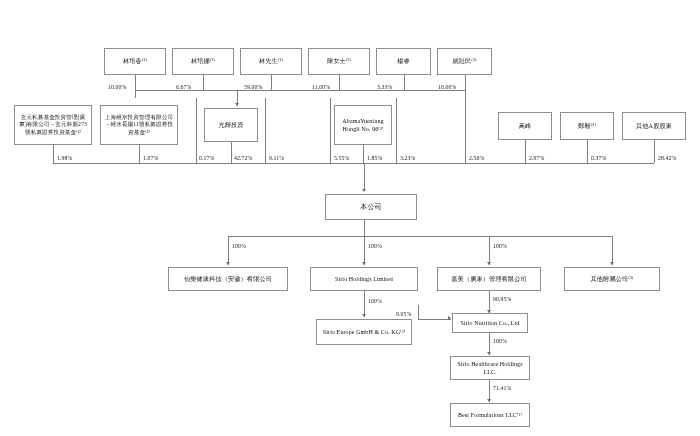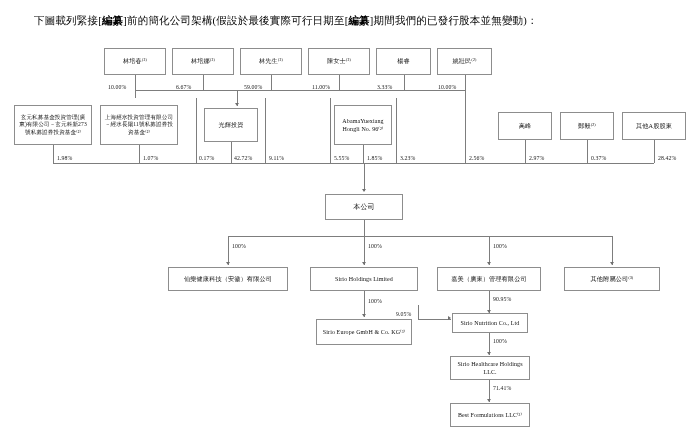--- a/index.html
+++ b/index.html
@@ -101,21 +101,20 @@
     color: #222;
     white-space: nowrap;
     letter-spacing: 0.1px;
   }
 </style>
 </head>
 <body>
 
 <div id="chart-root">
 
-  <div class="caption"><span>下圖載列緊接[</span><b>編纂</b><span>]前的簡化公司架構(假設於最後實際可行日期至[</span><b>編纂</b><span>]期間我們的已發行股本並無變動)：</span></div>
 
   <div class="node" style="left:104px; top:48px; width:62px; height:27px;">
     <span>林培春⁽²⁾</span>
   </div>
   <div class="node" style="left:172px; top:48px; width:62px; height:27px;">
     <span>林培娜⁽²⁾</span>
   </div>
   <div class="node" style="left:240px; top:48px; width:62px; height:27px;">
     <span>林先生⁽²⁾</span>
   </div>
@@ -198,21 +197,21 @@
   <div class="pct" style="left:469px; top:155px;">2.56%</div>
   <div class="pct" style="left:529px; top:155px;">2.97%</div>
   <div class="pct" style="left:591px; top:155px;">0.37%</div>
   <div class="pct" style="left:658px; top:155px;">28.42%</div>
 
   <div class="ln h" style="left:53px; top:163px; width:601px;"></div>
 
   <div class="ln v" style="left:364px; top:163px; height:28px;"></div>
   <div class="arrow-down" style="left:362px; top:189px;"></div>
 
-  <div class="node company" style="left:325px; top:194px; width:78px; height:26px;">
+  <div class="node company" style="left:325px; top:194px; width:92px; height:26px;">
     <span>本公司</span>
   </div>
 
   <div class="ln v" style="left:364px; top:220px; height:16px;"></div>
   <div class="ln h" style="left:228px; top:236px; width:384px;"></div>
 
   <div class="ln v" style="left:228px; top:236px; height:29px;"></div>
   <div class="arrow-down" style="left:226px; top:262px;"></div>
   <div class="pct" style="left:232px; top:243px;">100%</div>
   <div class="node" style="left:168px; top:267px; width:120px; height:24px;">

